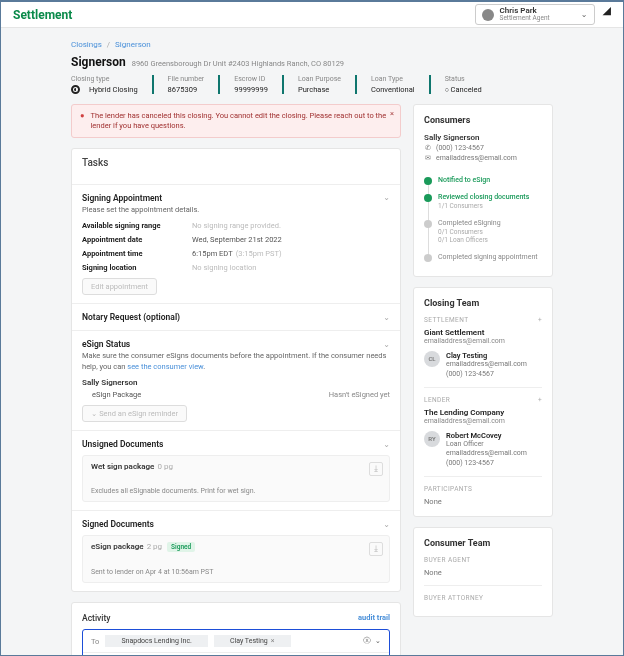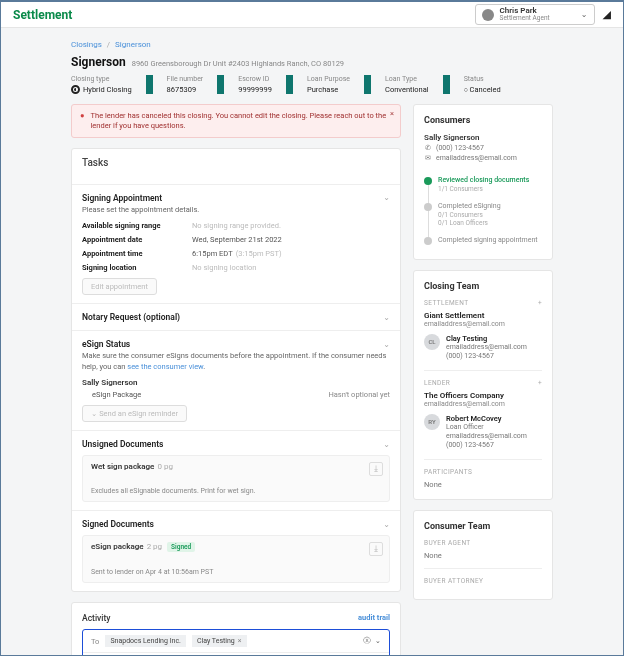--- a/index.html
+++ b/index.html
@@ -1,38 +1,38 @@
 <!DOCTYPE html>
 <html><head>
 <meta charset="utf-8">
 <style>
 *{box-sizing:border-box;margin:0;padding:0}
 body{font-family:-apple-system,BlinkMacSystemFont,"Segoe UI",Roboto,Arial,sans-serif;font-size:10px;background:#f4f5f6;color:#333;width:624px;height:656px;overflow:hidden;border:1px solid #5a7a9a;border-top:2px solid #5a7a9a}
 .header{background:#fff;height:26px;border-bottom:1px solid #e5e5e5;display:flex;align-items:center;justify-content:space-between;padding:0 12px}
 .brand{color:#0a8a4a;font-weight:700;font-size:12px}
-.user-box{display:flex;align-items:center;gap:8px}
+.user-box{display:flex;align-items:flex-start;gap:8px}
 .user-dd{border:1px solid #ccc;border-radius:3px;padding:2px 6px;display:flex;align-items:center;gap:6px;min-width:120px;cursor:pointer}
 .user-dd .av{width:12px;height:12px;background:#888;border-radius:50%}
 .user-dd .txt{display:flex;flex-direction:column;line-height:1}
 .user-dd .nm{font-size:8px;font-weight:600}
 .user-dd .rl{font-size:6.5px;color:#888}
 .user-dd .chev{margin-left:auto;font-size:8px;color:#666}
 .bell{font-size:11px;color:#222}
 .page{padding:8px 70px 0}
 .crumbs{font-size:8px;color:#4a90d9;padding:4px 0}
 .crumbs .sep{color:#aaa;margin:0 3px}
 .ch{display:flex;align-items:baseline;gap:6px;margin-top:2px}
 .ch h1{font-size:12px;color:#111}
 .ch .addr{font-size:7.5px;color:#888}
 .meta{display:flex;gap:0;margin-top:6px;font-size:7.5px}
-.meta .cell{padding:0 14px;border-left:7px solid #0f766e}
+.meta .cell{padding:0 14px;border-left:2px solid #0f766e}
 .meta .cell:first-child{padding-left:0;border-left:none}
 .meta .lbl{color:#888;font-size:7px}
 .meta .val{color:#222;margin-top:2px}
-.hybrid{display:flex;align-items:flex-start;gap:3px}
+.hybrid{display:flex;align-items:flex-start;gap:9px}
 .hybrid .dot{width:9px;height:9px;border:2px solid #222;border-radius:50%;position:relative}
 .hybrid .dot::after{content:"";position:absolute;inset:1px;border-radius:50%;background:linear-gradient(to right,#222 50%,transparent 50%)}
 .status-canceled{color:#e09a00}
 .status-canceled::before{content:"○ ";font-size:7px}
 .cols{display:flex;gap:12px;margin-top:10px}
 .left{flex:1;display:flex;flex-direction:column;gap:10px}
 .right{width:140px;display:flex;flex-direction:column;gap:10px}
 .alert{background:#fdeeee;border:1px solid #f3cccc;border-radius:3px;padding:6px 8px;font-size:7.5px;color:#a03030;display:flex;gap:6px;line-height:1.3;position:relative}
 .alert .ic{color:#d04040}
 .alert .cl{position:absolute;right:6px;top:4px;color:#a03030;cursor:pointer}
@@ -60,21 +60,21 @@
 .doc .t1{font-size:8px;font-weight:600}
 .doc .t1 .cnt{color:#aaa;font-weight:400;margin-left:3px}
 .doc .t2{font-size:7px;color:#888;margin-top:16px}
 .doc .dl{position:absolute;right:6px;top:6px;width:14px;height:14px;border:1px solid #ddd;border-radius:2px;display:flex;align-items:center;justify-content:center;color:#aaa;font-size:8px;cursor:pointer}
 .badge{display:inline-block;background:#e0f4e8;color:#1a9a5a;border-radius:2px;padding:1px 4px;font-size:6.5px;margin-left:5px;vertical-align:middle}
 .activity .hd2{display:flex;justify-content:space-between;font-size:8.5px;font-weight:500;color:#333;padding-bottom:6px}
 .activity .hd2 .at{color:#4a90d9;font-size:7.5px;cursor:pointer;font-weight:700}
 .msgbox{border:1px solid #1d4ed8;border-radius:3px}
 .to-row{display:flex;align-items:center;gap:6px;padding:5px 8px;border-bottom:1px solid #eee;font-size:7.5px}
 .to-row .lbl{color:#888}
-.chip{background:#eef0f2;border-radius:0;padding:2px 5px;font-size:7px;color:#444;display:flex;align-items:center;gap:3px}
+.chip{background:#eef0f2;border-radius:0;padding:2px 16px;font-size:7px;color:#444;display:flex;align-items:center;gap:3px}
 .chip .x{color:#888;cursor:pointer;font-size:7px}
 .to-row .tail{margin-left:auto;display:flex;gap:4px;color:#666}
 .to-row .tail span{cursor:pointer}
 .msg-in{padding:6px 8px;min-height:26px;font-size:7.5px;color:#bbb;cursor:text}
 .rcard h3{font-size:9px;font-weight:700;color:#333;margin-bottom:8px}
 .cons .nm{font-size:8px;font-weight:600}
 .cons .line{font-size:7px;color:#777;margin-top:2px;display:flex;align-items:center;gap:4px}
 .cons .ic{font-size:7px;width:8px;text-align:center}
 .timeline{margin-top:10px}
 .tl{display:flex;gap:6px;padding:4px 0;position:relative}
@@ -204,21 +204,21 @@
 
         <div class="sect">
           <div class="sect-hd">
               <span class="ttl">eSign Status</span>
               <span class="chev">⌄</span>
             </div>
           <p><span>Make sure the consumer eSigns documents before the appointment. If the consumer needs help, you can </span><span class="lnk">see the consumer view</span>.</p>
           <div class="esname">Sally Signerson</div>
           <div class="es-row">
               <span>eSign Package</span>
-              <span class="r">Hasn't optional yet</span>
+              <span class="r">Hasn't eSigned yet</span>
             </div>
           <span class="btn-dis">⌄ <span>Send an eSign reminder</span></span>
         </div>
 
         <div class="sect">
           <div class="sect-hd">
               <span class="ttl">Unsigned Documents</span>
               <span class="chev">⌄</span>
             </div>
           <div class="doc">
@@ -276,20 +276,26 @@
             <span>(000) 123-4567</span>
           </div>
         <div class="line">
             <span class="ic">✉</span>
             <span>emailaddress@email.com</span>
           </div>
         <div class="timeline" id="timeline">
             <div class="tl done">
               <span class="bul"></span>
               <div class="txt">
+                <div class="ttl">Notified to eSign</div>
+              </div>
+            </div>
+            <div class="tl done">
+              <span class="bul"></span>
+              <div class="txt">
                 <div class="ttl">Reviewed closing documents</div>
                 <div class="sub">1/1 Consumers</div>
               </div>
             </div>
             <div class="tl">
               <span class="bul"></span>
               <div class="txt">
                 <div class="ttl">Completed eSigning</div>
                 <div class="sub">0/1 Consumers</div>
                 <div class="sub">0/1 Loan Officers</div>
@@ -318,21 +324,21 @@
               <div class="pn">Clay Testing</div>
               <div>emailaddress@email.com</div>
               <div>(000) 123-4567</div>
             </div>
         </div>
         <div class="hr"></div>
         <div class="grp">
             <span>LENDER</span>
             <span class="plus">+</span>
           </div>
-        <div class="co">The Officers Company</div>
+        <div class="co">The Lending Company</div>
         <div class="em">emailaddress@email.com</div>
         <div class="person">
           <div class="av">RY</div>
           <div class="info">
               <div class="pn">Robert McCovey</div>
               <div>Loan Officer</div>
               <div>emailaddress@email.com</div>
               <div>(000) 123-4567</div>
             </div>
         </div>

